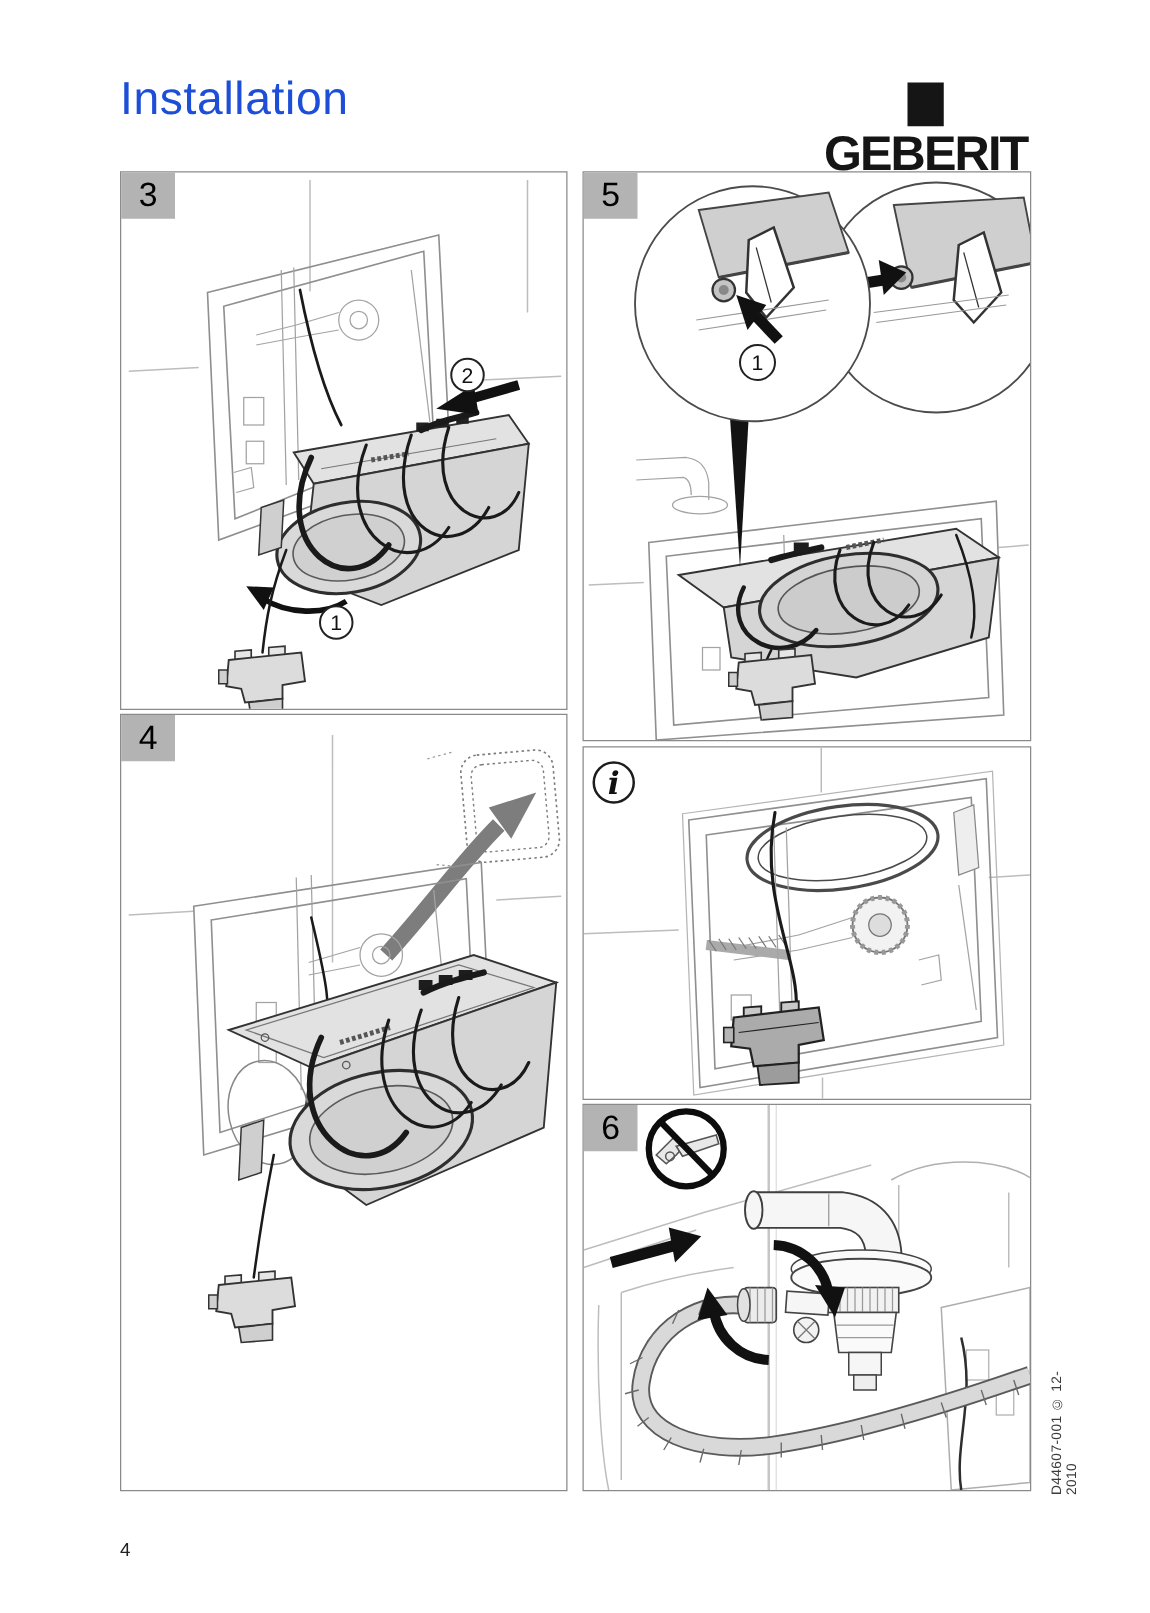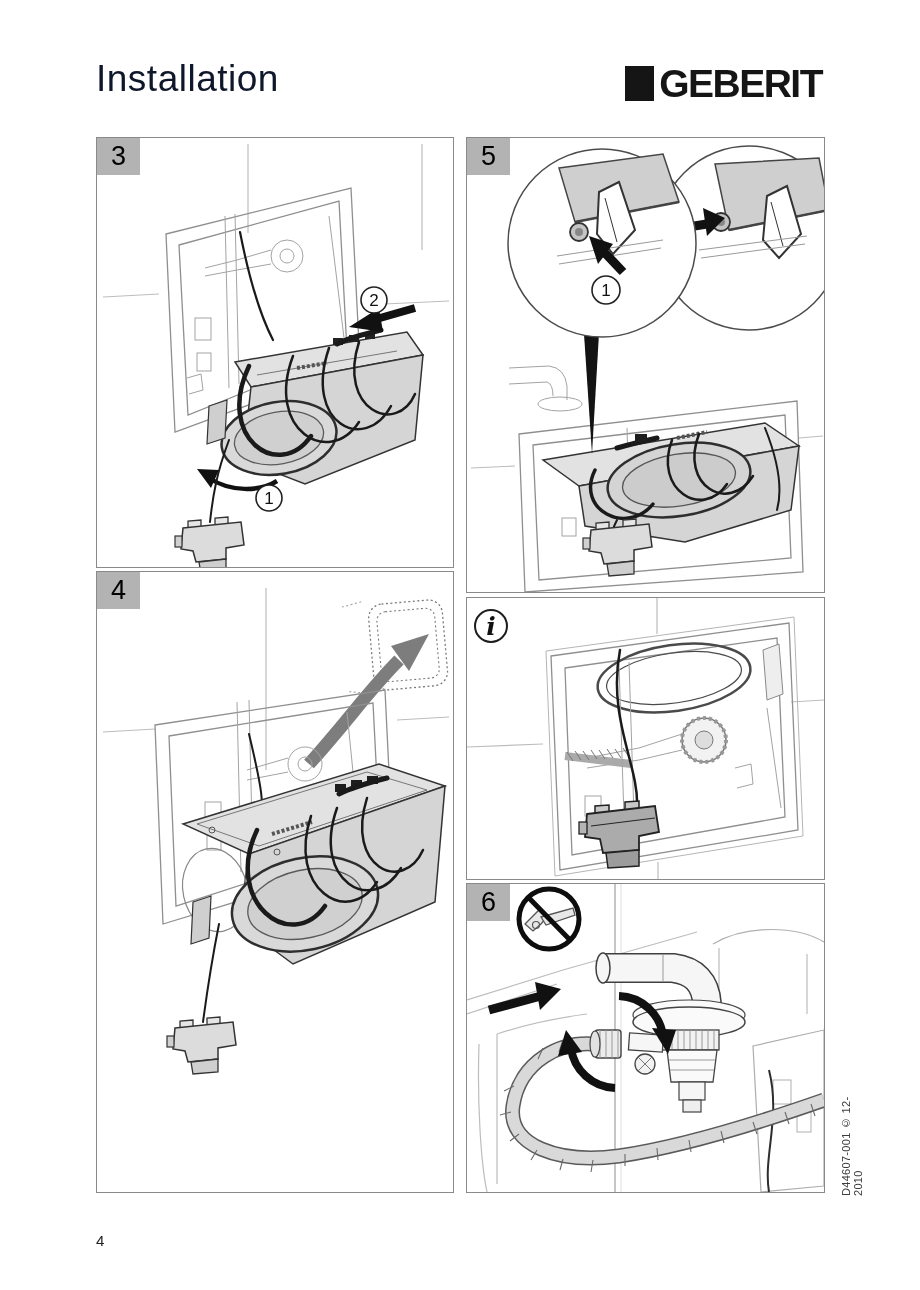--- a/index.html
+++ b/index.html
@@ -1,20 +1,20 @@
 <!DOCTYPE html>
 <html><head>
 <meta charset="utf-8">
 <style>
   html,body{margin:0;padding:0;background:#ffffff;}
   .page{position:relative;width:920px;height:1290px;background:#fff;overflow:hidden;
         font-family:"Liberation Sans",sans-serif;color:#1a1a1a;}
   .title{position:absolute;left:96px;top:58px;font-size:37px;font-weight:400;
-         letter-spacing:0.5px;color:#0f172a;}
-  .logo{position:absolute;top:66px;right:98px;display:flex;align-items:center;gap:5px;}
+         letter-spacing:0.5px;color:#1d4ed8;}
+  .logo{position:absolute;top:66px;right:98px;display:flex;align-items:center;gap:5px;flex-direction:column;}
   .logo-square{width:29px;height:35px;background:#151515;}
   .logo-text{font-weight:bold;font-size:39px;letter-spacing:-1.5px;line-height:35px;color:#151515;}
   .panel{position:absolute;background:#fff;border:1px solid #8a8a8a;}
   #panel-step3{left:96px;top:137px;width:356px;height:429px;}
   #panel-step4{left:96px;top:571px;width:356px;height:620px;}
   #panel-step5{left:466px;top:137px;width:357px;height:454px;}
   #panel-info {left:466px;top:597px;width:357px;height:281px;}
   #panel-step6{left:466px;top:883px;width:357px;height:308px;}
   .badge{position:absolute;top:0;left:0;width:43px;height:37px;background:#b3b3b3;
          font-size:27px;line-height:37px;text-align:center;color:#000;}

